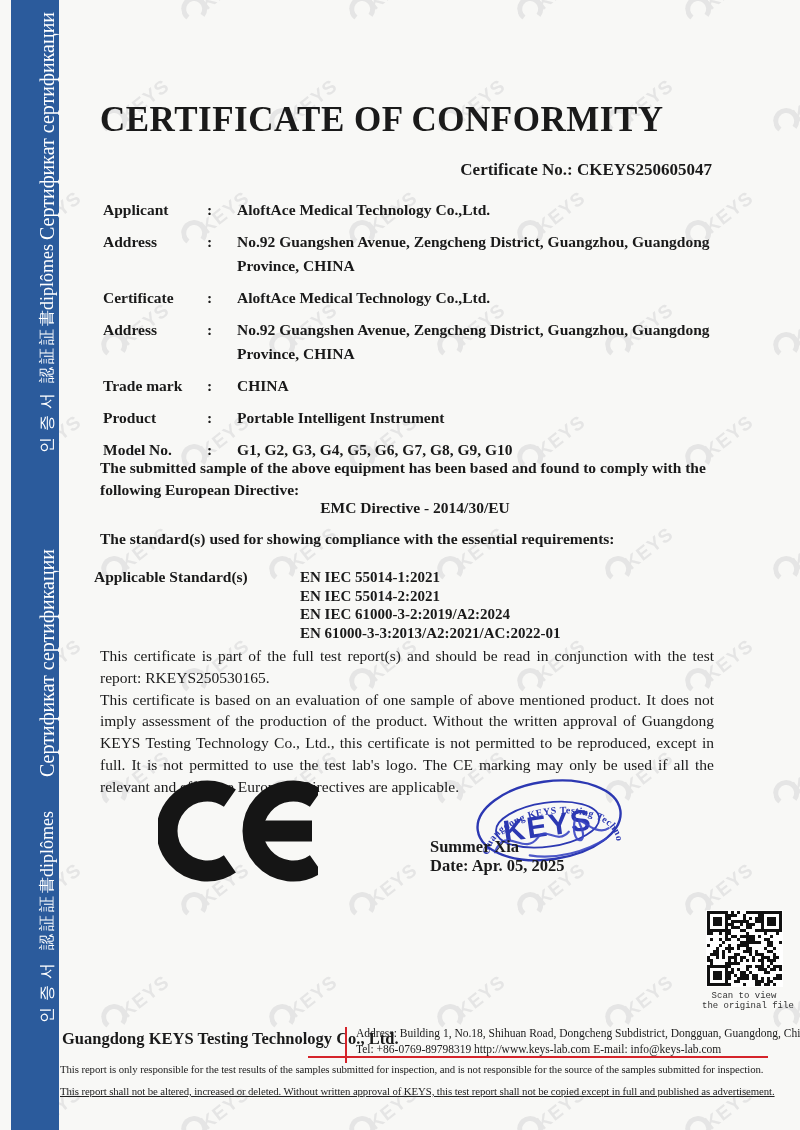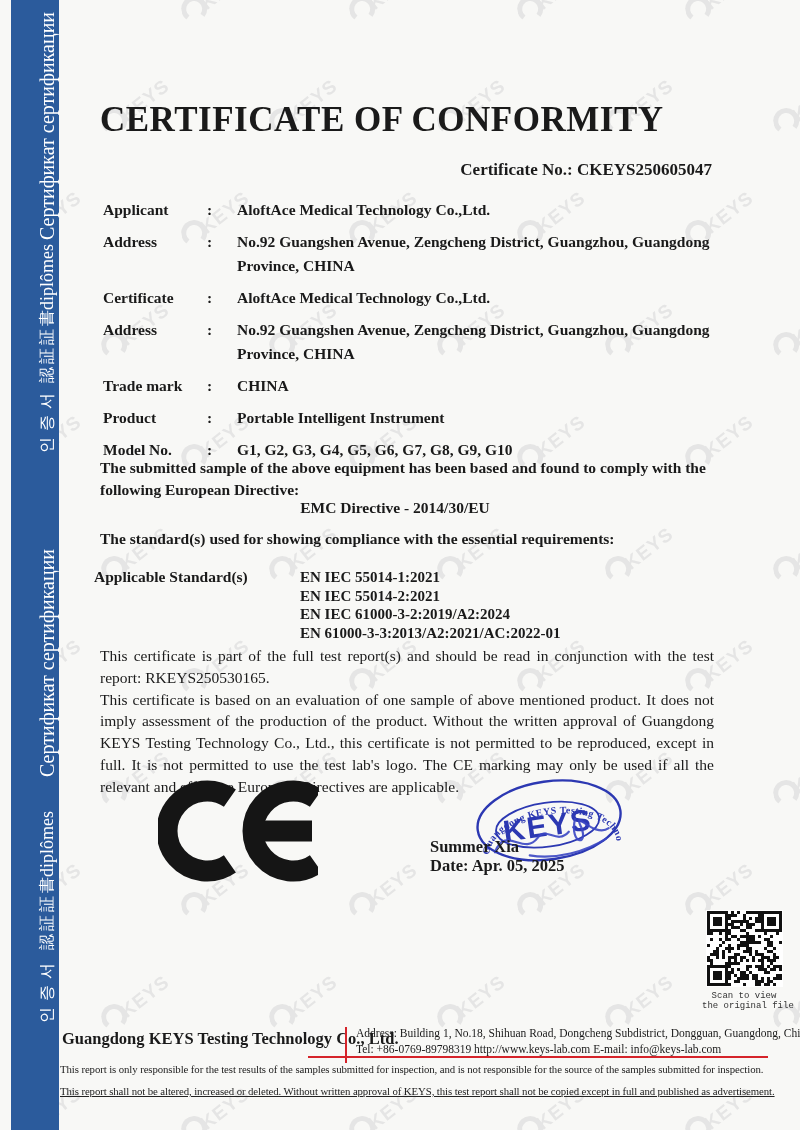--- a/index.html
+++ b/index.html
@@ -36,21 +36,21 @@
   #title{left:100px; top:100px; width:612px; text-align:left;
     font-size:35px; font-weight:bold; letter-spacing:.5px; white-space:nowrap;}
   #certno{left:400px; top:160px; width:312px; text-align:right;
     font-size:17px; font-weight:bold; white-space:nowrap;}
   #fields{left:103px; top:198px; width:612px;}
   .f-row{display:flex; line-height:24px; margin-bottom:8px; font-weight:bold; font-size:15.5px;}
   .f-label{width:104px; flex:none;}
   .f-colon{width:30px; flex:none;}
   .f-value{flex:1;}
   #intro{left:100px; top:457px; width:614px; font-weight:bold; font-size:15.5px; line-height:22px;}
-  #emc{left:88px; top:499px; width:614px; text-align:center; font-weight:bold; font-size:15.5px;}
+  #emc{left:108px; top:499px; width:614px; text-align:center; font-weight:bold; font-size:15.5px;}
   #stdintro{left:100px; top:530px; width:614px; font-weight:bold; font-size:15.5px;}
   #stdlabel{left:94px; top:568px; font-weight:bold; font-size:15.5px;}
   #stdlist{left:300px; top:568px; list-style:none; margin:0; padding:0;
     font-weight:bold; font-size:15px; line-height:18.5px;}
   #paras{left:100px; top:645px; width:614px; font-size:15.5px; line-height:21.8px; text-align:justify;}
   #paras p{margin:0;}
   
   #ce{left:158px; top:780px; width:160px; height:102px;}
   
   #stamp{left:430px; top:752px; width:245px; height:150px; transform:rotate(-8deg); z-index:1;}

